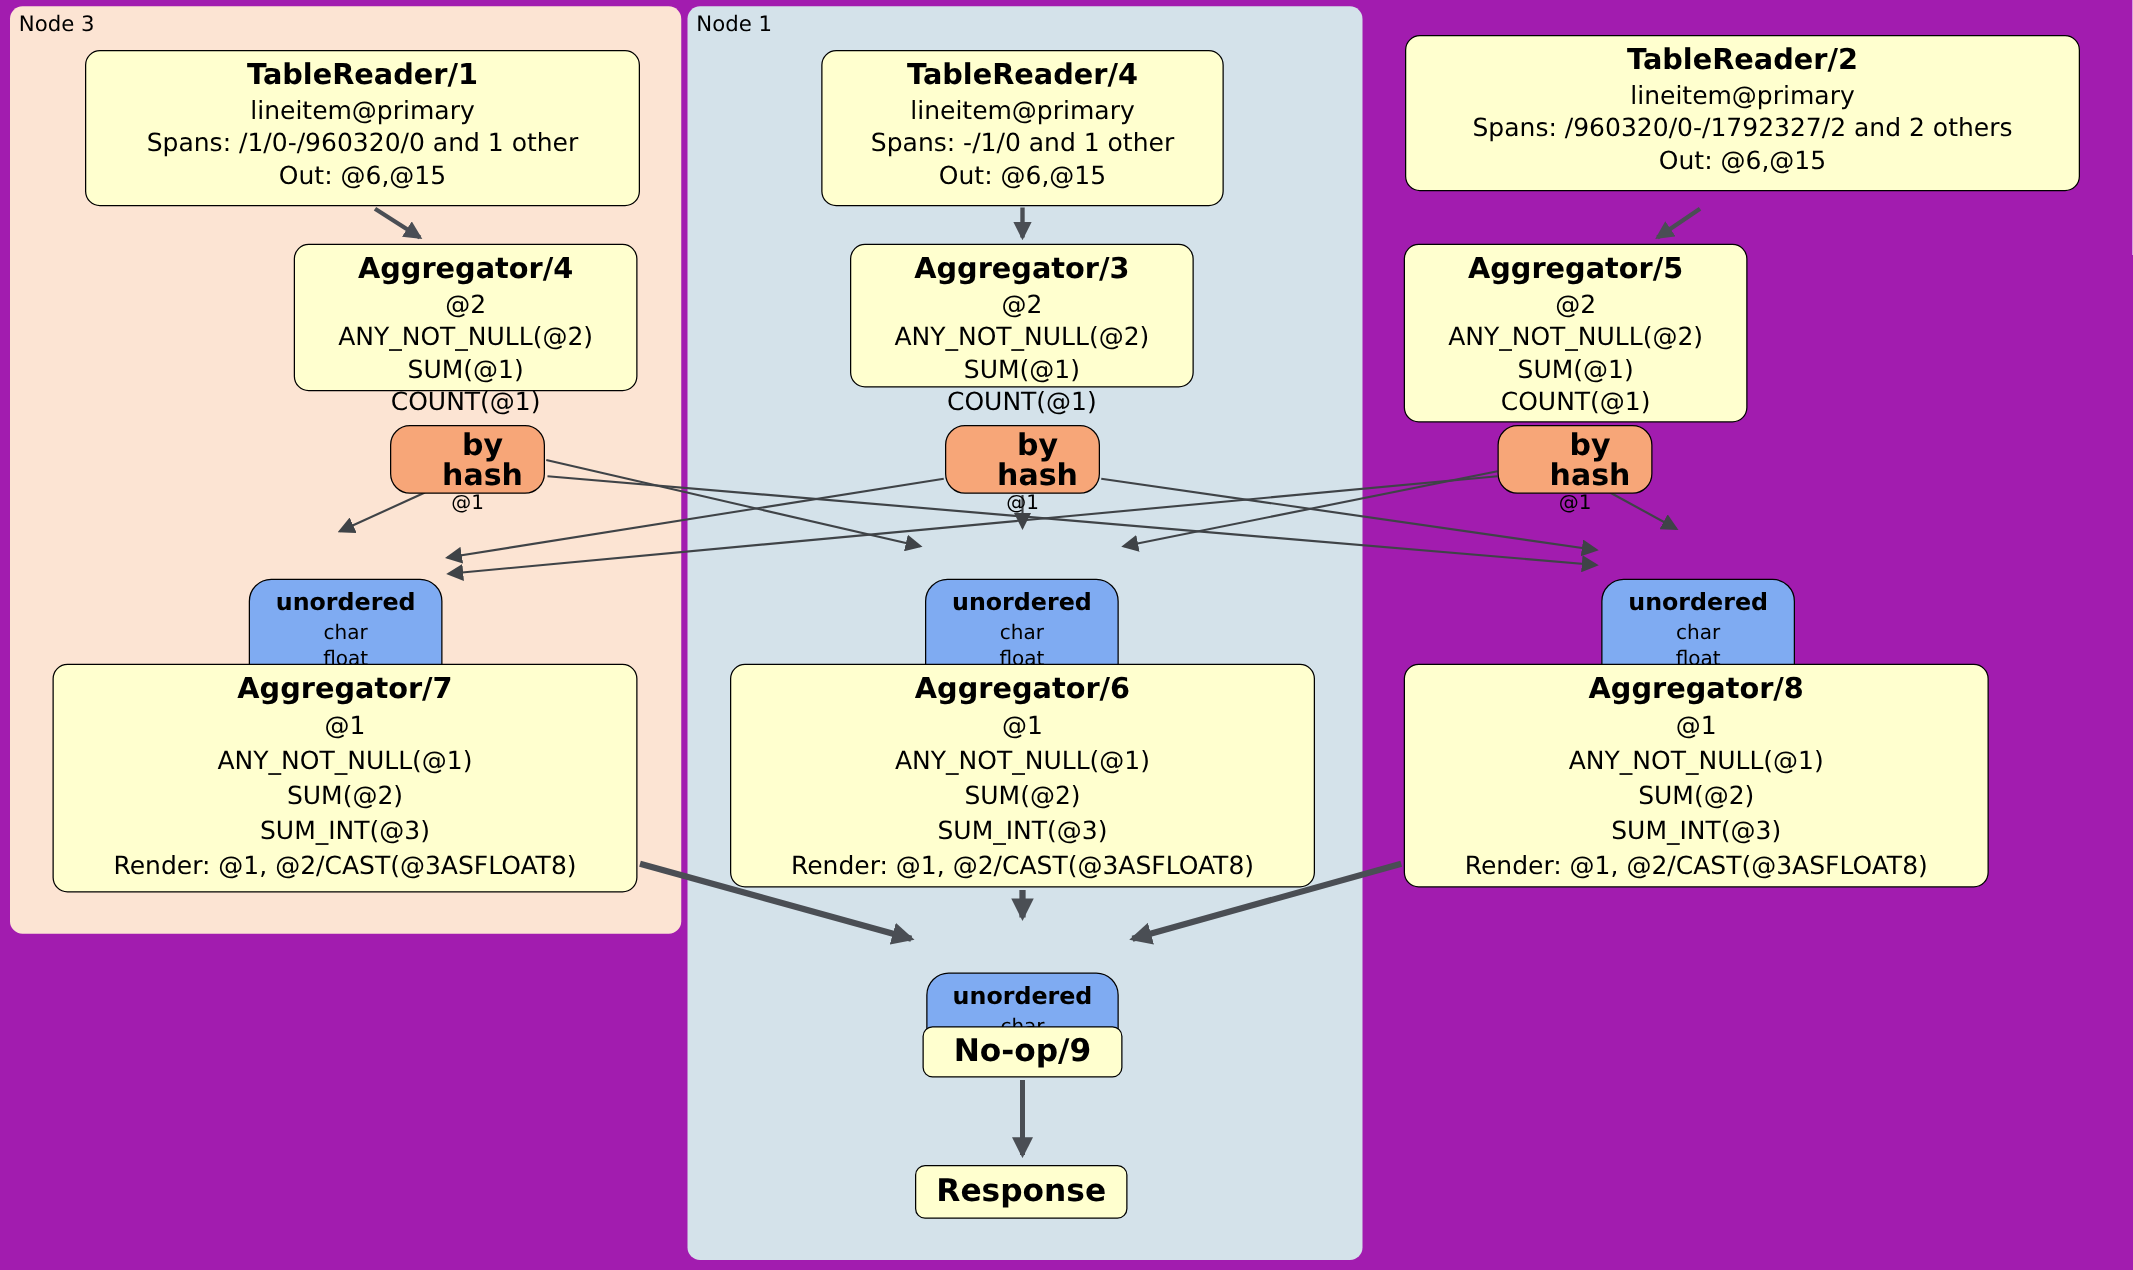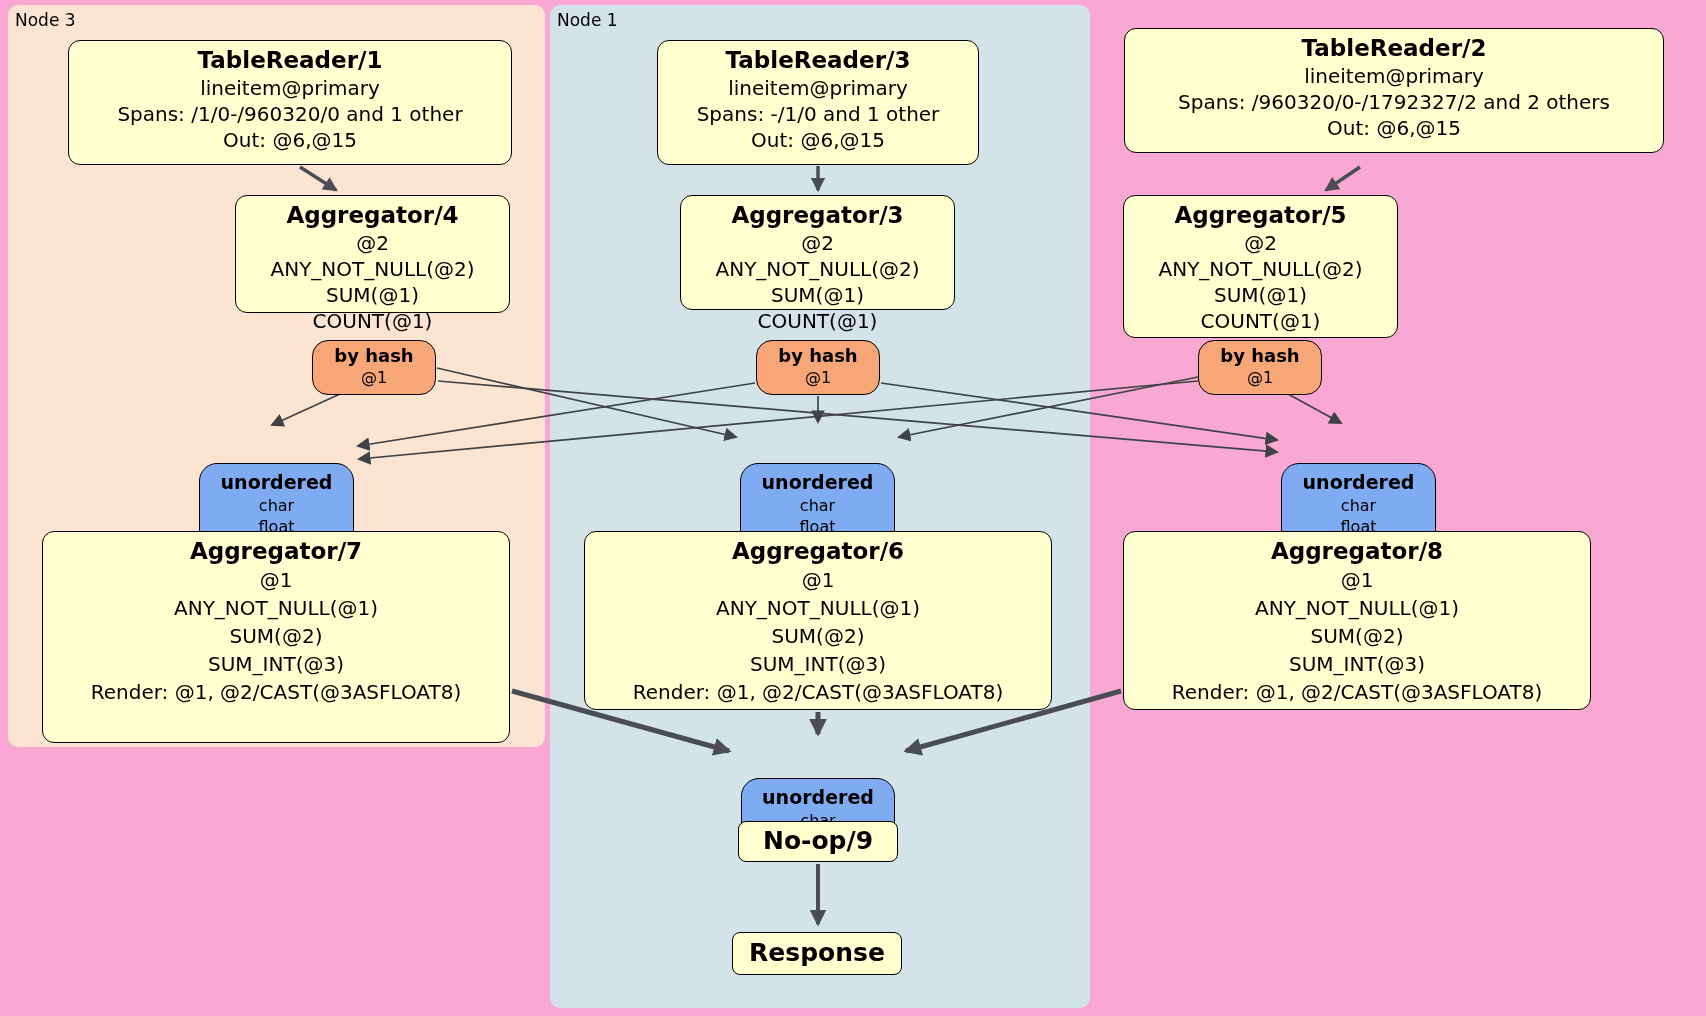--- a/index.html
+++ b/index.html
@@ -1,32 +1,32 @@
 <!DOCTYPE html>
 <html><head>
 <meta charset="utf-8">
 <style>
   html,body{margin:0;padding:0;background:#ffffff;}
   #canvas{
     position:relative;width:1706px;height:1016px;overflow:hidden;
-    font-family:"DejaVu Sans","Liberation Sans",sans-serif;color:#000;background:#f9a8d4;text-decoration:underline;
+    font-family:"DejaVu Sans","Liberation Sans",sans-serif;color:#000;background:#a21caf;text-decoration:underline;
   }
   .region{position:absolute;border-radius:10px;}
   .region-label{position:absolute;top:4px;left:7px;font-size:17px;line-height:22px;}
   #region-node3{left:8px;top:5px;width:537px;height:742px;background:#fce4d3;}
   #region-node1{left:550px;top:5px;width:540px;height:1003px;background:#d4e2ea;}
   #region-node2{left:1095px;top:5px;width:605px;height:742px;background:#e9eff9;}
   .edges{position:absolute;left:0;top:0;pointer-events:none;}
   .node{position:absolute;box-sizing:border-box;text-align:center;border:1.6px solid #000;}
   .pbox{background:#ffffcf;border-radius:12px;padding-top:4px;}
   .pbox .title{font-weight:bold;font-size:23px;line-height:30px;white-space:nowrap;}
   .pbox .line{font-size:20px;line-height:26px;white-space:nowrap;}
   .pbox.tall .line{line-height:28px;}
   .router{background:#f7a678;border-radius:16px;padding-top:3px;}
-  .router .title{font-weight:bold;font-size:18px;line-height:24px;}
+  .router .title{font-weight:bold;font-size:24px;line-height:24px;margin-left:24px;}
   .router .line{font-size:16px;line-height:20px;}
   .sync{background:#7fabf2;border-radius:18px;padding-top:5px;margin-top:36px;}
   .sync .title{font-weight:bold;font-size:19px;line-height:26px;}
   .sync .line{font-size:16px;line-height:21px;}
   .endbox{background:#ffffcf;border-radius:8px;}
   .endbox .title{font-weight:bold;font-size:25px;}
   #noop .title{line-height:37px;}
   #response .title{line-height:39px;}
   
   #tr1{left:68px;top:40px;width:444px;height:125px;}
@@ -34,21 +34,21 @@
   #tr2{left:1124px;top:28px;width:540px;height:125px;}
   #agg4{left:235px;top:195px;width:275px;height:118px;}
   #agg3{left:680px;top:195px;width:275px;height:115px;}
   #agg5{left:1123px;top:195px;width:275px;height:143px;}
   #router4{left:312px;top:340px;width:124px;height:55px;}
   #router3{left:756px;top:340px;width:124px;height:55px;}
   #router5{left:1198px;top:340px;width:124px;height:55px;}
   #sync3{left:199px;top:427px;width:155px;height:101px;}
   #sync1{left:740px;top:427px;width:155px;height:101px;}
   #sync2{left:1281px;top:427px;width:155px;height:101px;}
-  #agg7{left:42px;top:531px;width:468px;height:212px;}
+  #agg7{left:42px;top:531px;width:468px;height:183px;}
   #agg6{left:584px;top:531px;width:468px;height:179px;}
   #agg8{left:1123px;top:531px;width:468px;height:179px;}
   #syncf{left:741px;top:742px;width:154px;height:77px;}
   #noop{left:738px;top:821px;width:160px;height:41px;}
   #response{left:732px;top:932px;width:170px;height:43px;}
 </style>
 </head>
 <body>
 
 <div id="canvas">
@@ -100,21 +100,21 @@
     <line x1="818" y1="864" x2="818" y2="924" stroke="#4a4e54" stroke-width="4" marker-end="url(#am)"></line>
   </svg>
 
   <div class="node pbox" id="tr1">
     <div class="title">TableReader/1</div>
     <div class="line">lineitem@primary</div>
     <div class="line">Spans: /1/0-/960320/0 and 1 other</div>
     <div class="line">Out: @6,@15</div>
   </div>
   <div class="node pbox" id="tr0">
-    <div class="title">TableReader/3</div>
+    <div class="title">TableReader/4</div>
     <div class="line">lineitem@primary</div>
     <div class="line">Spans: -/1/0 and 1 other</div>
     <div class="line">Out: @6,@15</div>
   </div>
   <div class="node pbox" id="tr2">
     <div class="title">TableReader/2</div>
     <div class="line">lineitem@primary</div>
     <div class="line">Spans: /960320/0-/1792327/2 and 2 others</div>
     <div class="line">Out: @6,@15</div>
   </div>

